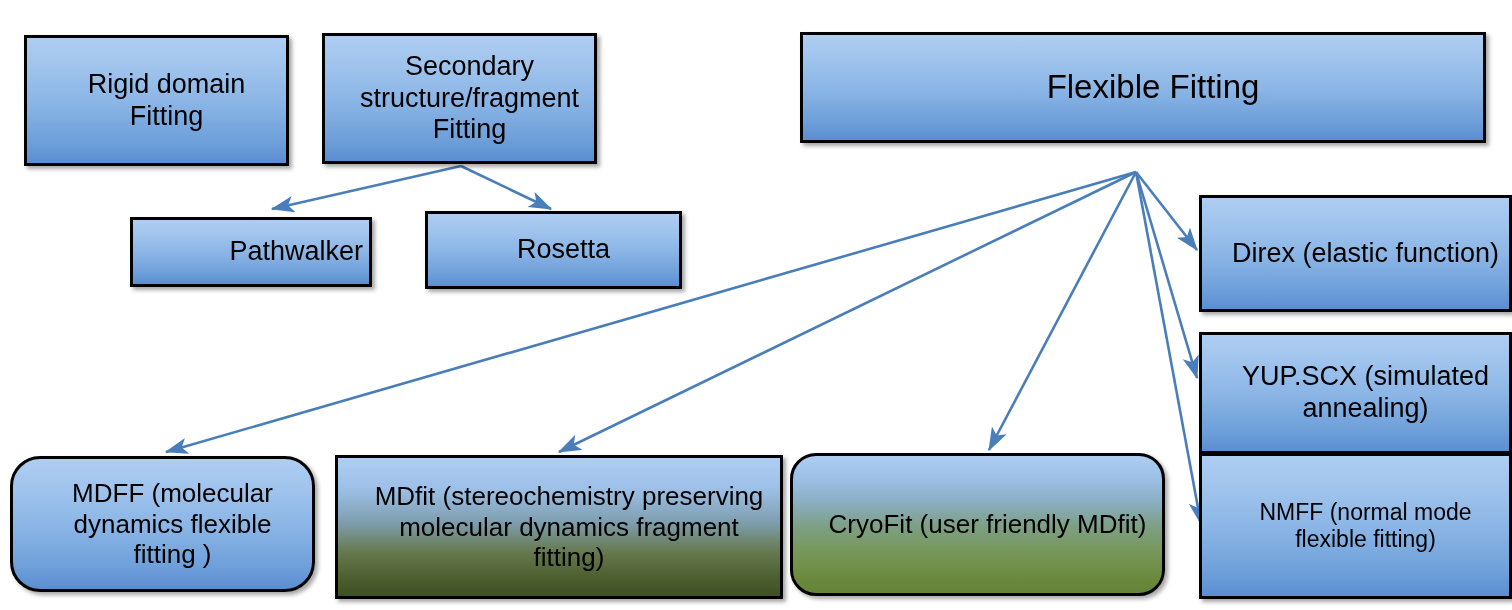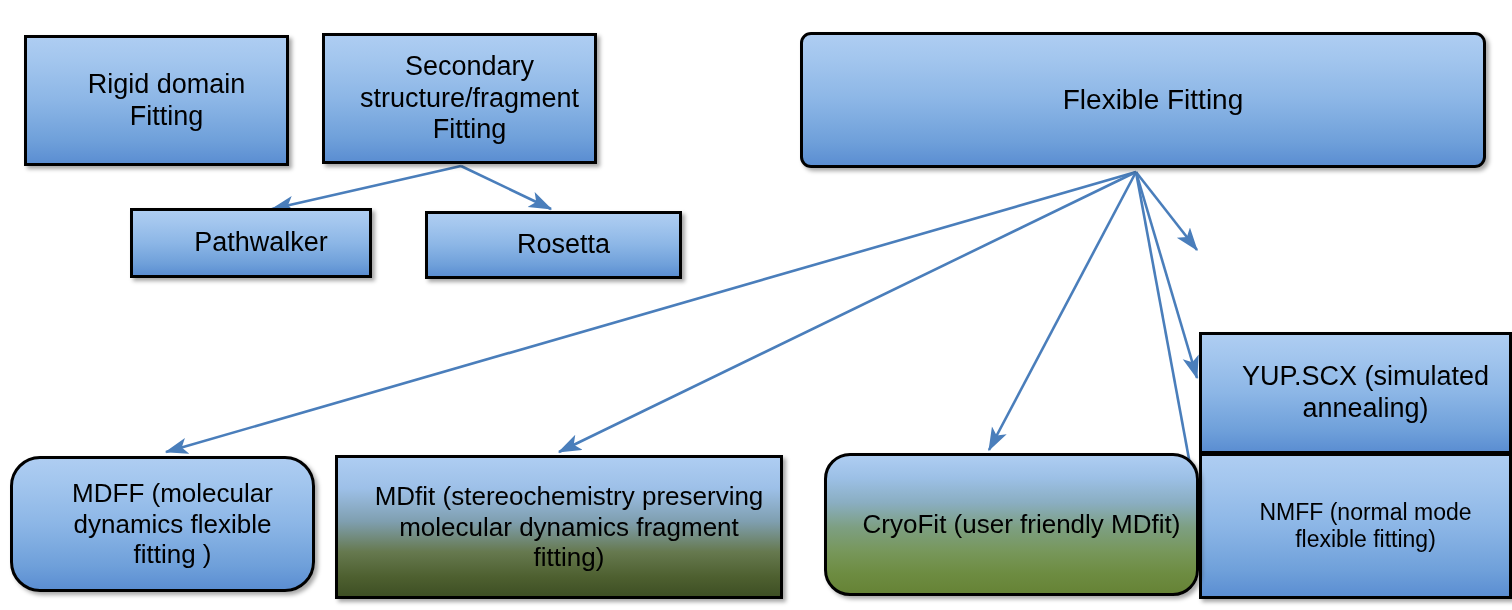--- a/index.html
+++ b/index.html
@@ -82,46 +82,49 @@
   </svg>
 
   <div class="node g-blue" id="n-rigid_domain_fitting" style="left: 24px; top: 35px; width: 265px; height: 131px; font-size: 27px;">
     <span class="label">Rigid domain Fitting</span>
   </div>
 
   <div class="node g-blue" id="n-secondary_structure_fitting" style="left: 322px; top: 33px; width: 275px; height: 131px; font-size: 27px;">
     <span class="label">Secondary structure/fragment Fitting</span>
   </div>
 
-  <div class="node g-blue" id="n-flexible_fitting" style="left: 800px; top: 32px; width: 686px; height: 136px; font-size: 28px; border-radius: 11px;">
+  <div class="node g-blue" id="n-flexible_fitting" style="left: 800px; top: 32px; width: 686px; height: 111px; font-size: 33px;">
     <span class="label">Flexible Fitting</span>
   </div>
 
-  <div class="node g-blue" id="n-pathwalker" style="left: 130px; top: 208px; width: 242px; height: 70px; font-size: 27px;">
+  <div class="node g-blue" id="n-pathwalker" style="left: 130px; top: 217px; width: 242px; height: 70px; font-size: 27px; text-align: right;">
     <span class="label">Pathwalker</span>
   </div>
 
-  <div class="node g-blue" id="n-rosetta" style="left: 425px; top: 211px; width: 257px; height: 68px; font-size: 27px;">
+  <div class="node g-blue" id="n-rosetta" style="left: 425px; top: 211px; width: 257px; height: 78px; font-size: 27px;">
     <span class="label">Rosetta</span>
   </div>
 
+  <div class="node g-blue" id="n-direx" style="left: 1199px; top: 195px; width: 313px; height: 117px; font-size: 27px;">
+    <span class="label">Direx (elastic function)</span>
+  </div>
 
   <div class="node g-blue" id="n-yup_scx" style="left: 1199px; top: 332px; width: 313px; height: 122px; font-size: 27px;">
     <span class="label">YUP.SCX (simulated annealing)</span>
   </div>
 
   <div class="node g-blue" id="n-nmff" style="left: 1199px; top: 453px; width: 313px; height: 146px; font-size: 23px;">
     <span class="label">NMFF (normal mode flexible fitting)</span>
   </div>
 
   <div class="node g-blue" id="n-mdff" style="left: 10px; top: 456px; width: 305px; height: 136px; font-size: 26px; border-radius: 30px;">
     <span class="label">MDFF (molecular dynamics flexible fitting )</span>
   </div>
 
   <div class="node g-olive" id="n-mdfit" style="left: 335px; top: 455px; width: 448px; height: 144px; font-size: 26px;">
     <span class="label">MDfit (stereochemistry preserving molecular dynamics fragment fitting)</span>
   </div>
 
-  <div class="node g-green" id="n-cryofit" style="left: 824px; top: 453px; width: 375px; height: 143px; font-size: 26px; border-radius: 26px;">
+  <div class="node g-green" id="n-cryofit" style="left: 790px; top: 453px; width: 375px; height: 143px; font-size: 26px; border-radius: 26px;">
     <span class="label">CryoFit (user friendly MDfit)</span>
   </div>
 
 </div>
 
 </body></html>

